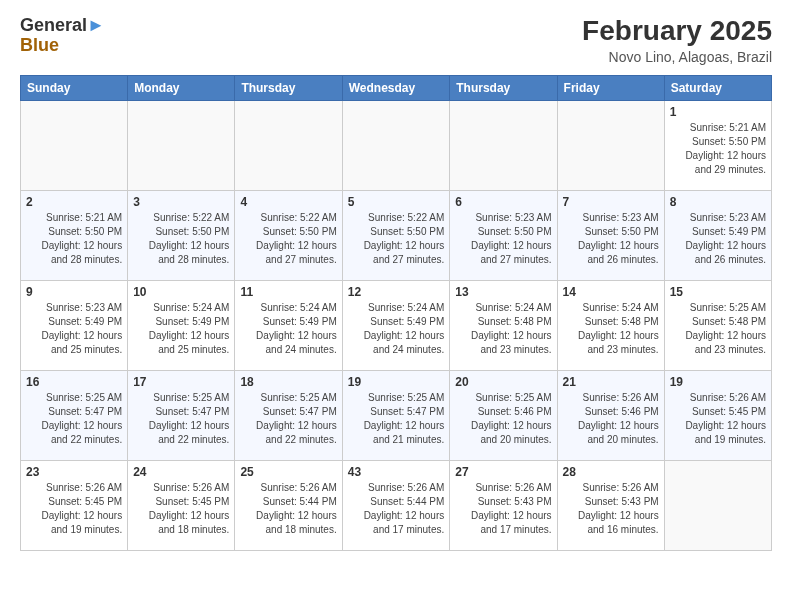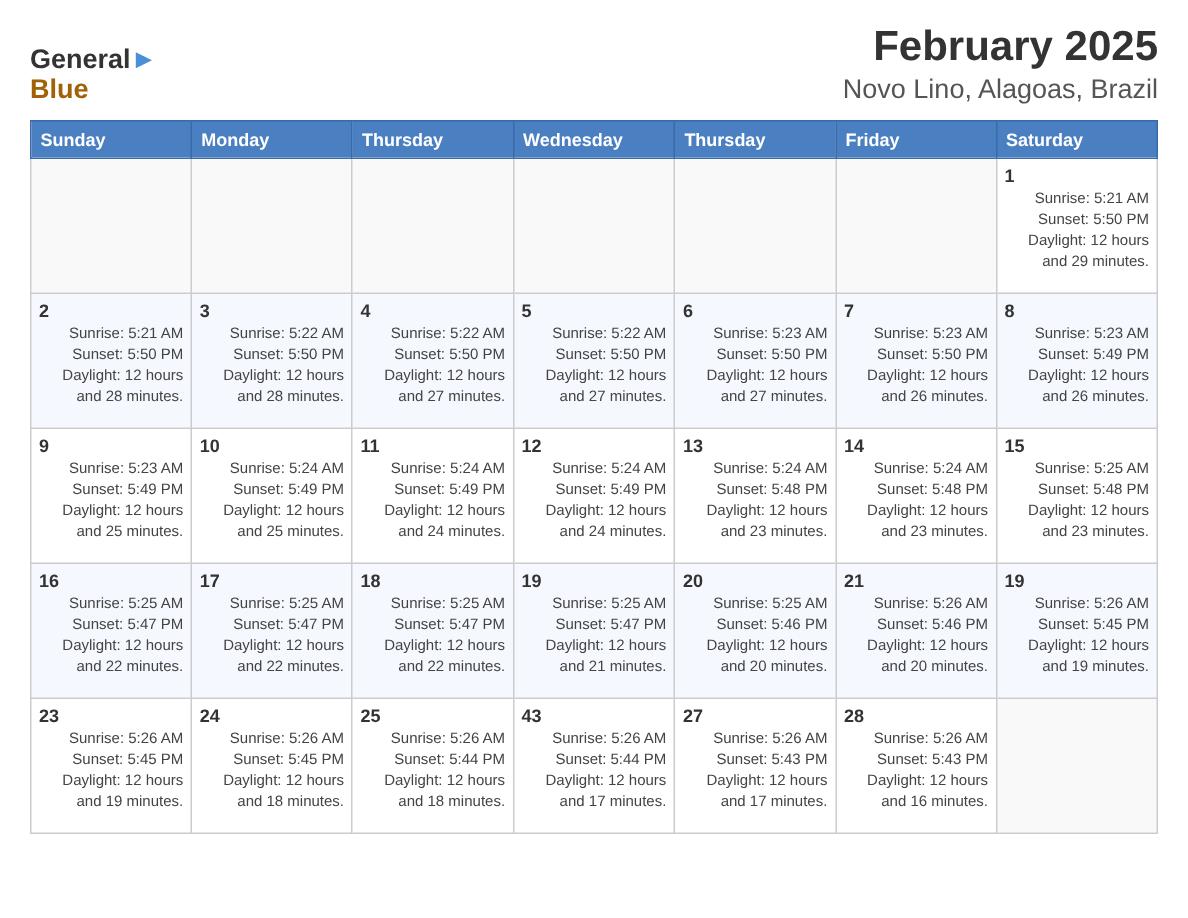--- a/index.html
+++ b/index.html
@@ -9,40 +9,40 @@
       width: 792px;
       min-height: 612px;
     }
     .page {
       width: 792px;
       padding: 16px 20px 16px 20px;
     }
     .header {
       display: flex;
       justify-content: space-between;
-      align-items: flex-end;
+      align-items: flex-start;
       margin-bottom: 10px;
       gap: 46px;
     }
     .logo {
       display: flex;
       align-items: center;
       gap: 4px;
     }
     .title-block {
       text-align: right;
     }
     .main-title {
       font-size: 28px;
       font-weight: bold;
       color: #333;
       line-height: 1.1;
     }
     .subtitle {
-      font-size: 18px;
+      font-size: 14px;
       color: #555;
       margin-top: 2px;
     }
     .calendar {
       width: 100%;
       border-collapse: collapse;
       border: 1px solid #ccc;
       padding-left: 14px;
     }
     .calendar th {

